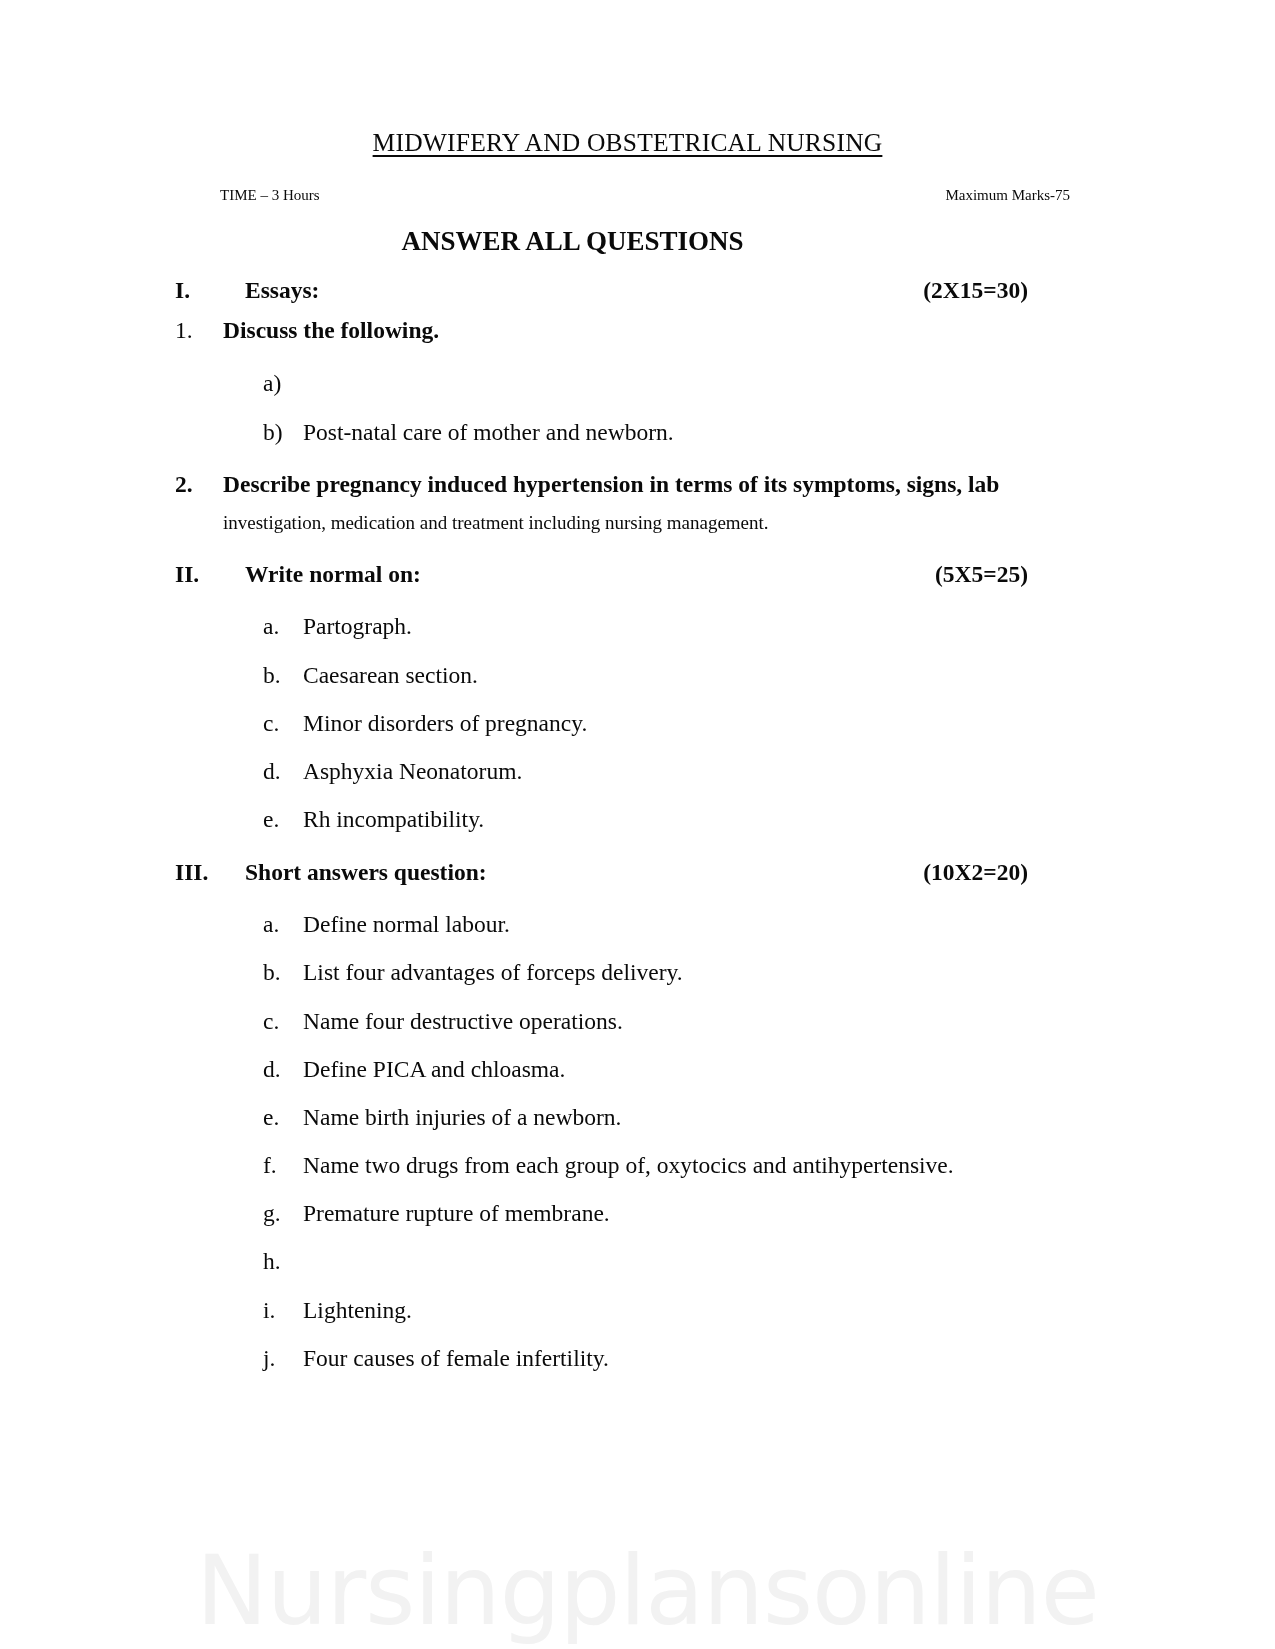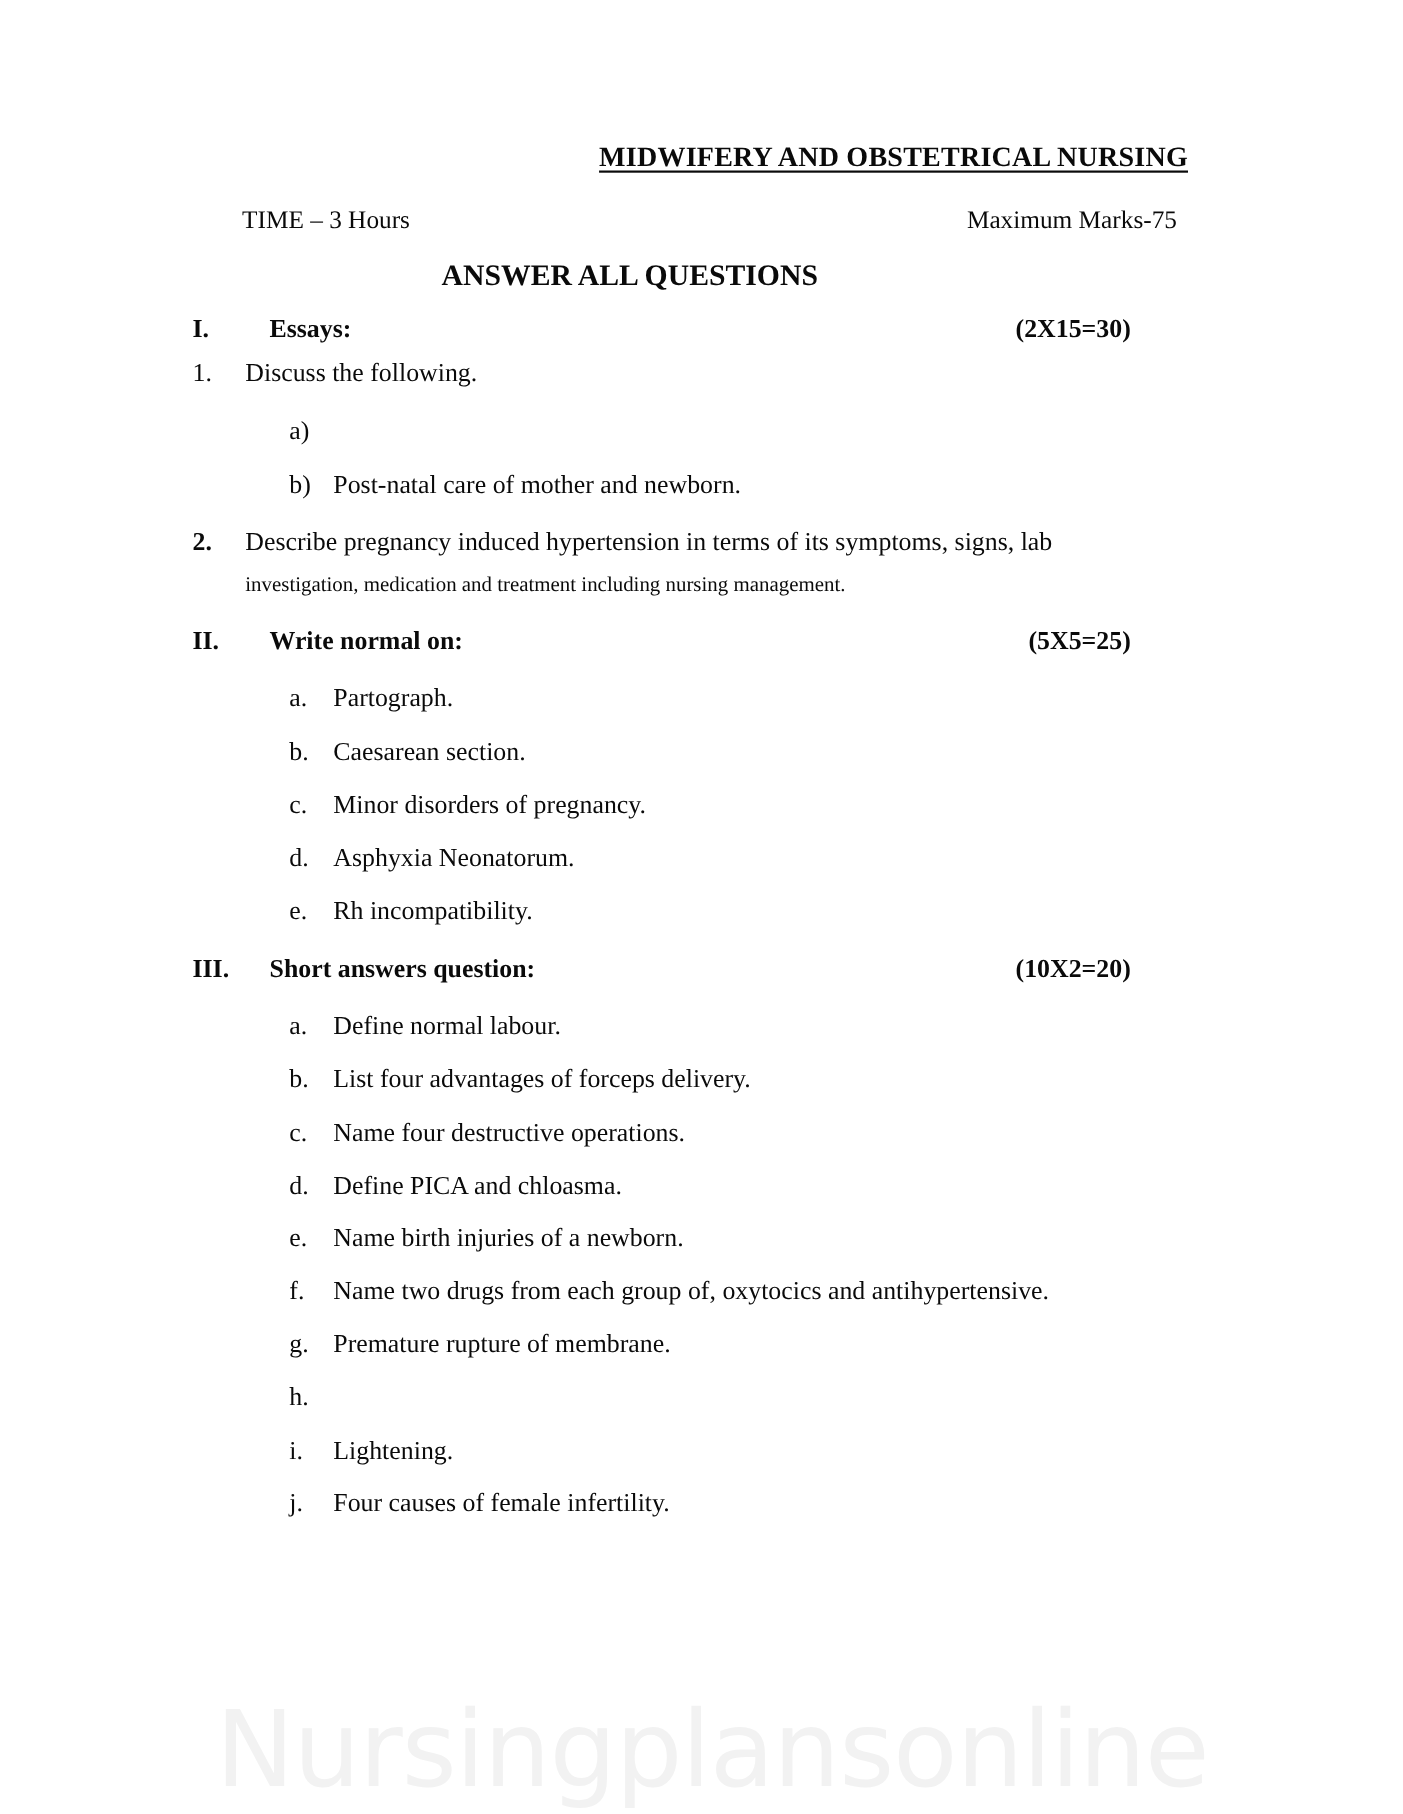--- a/index.html
+++ b/index.html
@@ -24,38 +24,38 @@
   }
   .content {
     position: absolute;
     left: 175px;
     top: 128px;
     width: 905px;
   }
 
   
   .doc-title {
-    text-align: right;
-    font-weight: bold;
+    text-align: center;
+    font-weight: normal;
     font-size: 25.5px;
     letter-spacing: 0.2px;
     margin: 0 0 28px 0;
     line-height: 1.2;
   }
   .doc-title span {
     text-decoration: underline;
     text-underline-offset: 4px;
   }
 
   
   .meta-row {
     display: flex;
     justify-content: space-between;
     align-items: flex-start;
-    font-size: 23px;
+    font-size: 15px;
     padding: 0 10px 0 45px;
     margin-bottom: 22px;
   }
 
   
   .answer-all {
     text-align: center;
     font-weight: bold;
     font-size: 27px;
     margin-bottom: 20px;
@@ -90,20 +90,21 @@
     font-size: 23.5px;
     line-height: 1.78;
   }
   .q-row.bold-num .q-num { font-weight: bold; }
   .q-num {
     width: 48px;
     flex: 0 0 48px;
   }
   .q-text {
     flex: 1 1 auto;
+    font-weight: bold;
   }
   .q-cont {
     font-size: 19px;
     line-height: 1.78;
     padding-left: 48px;
   }
 
   
   .sub-list {
     margin: 0;

